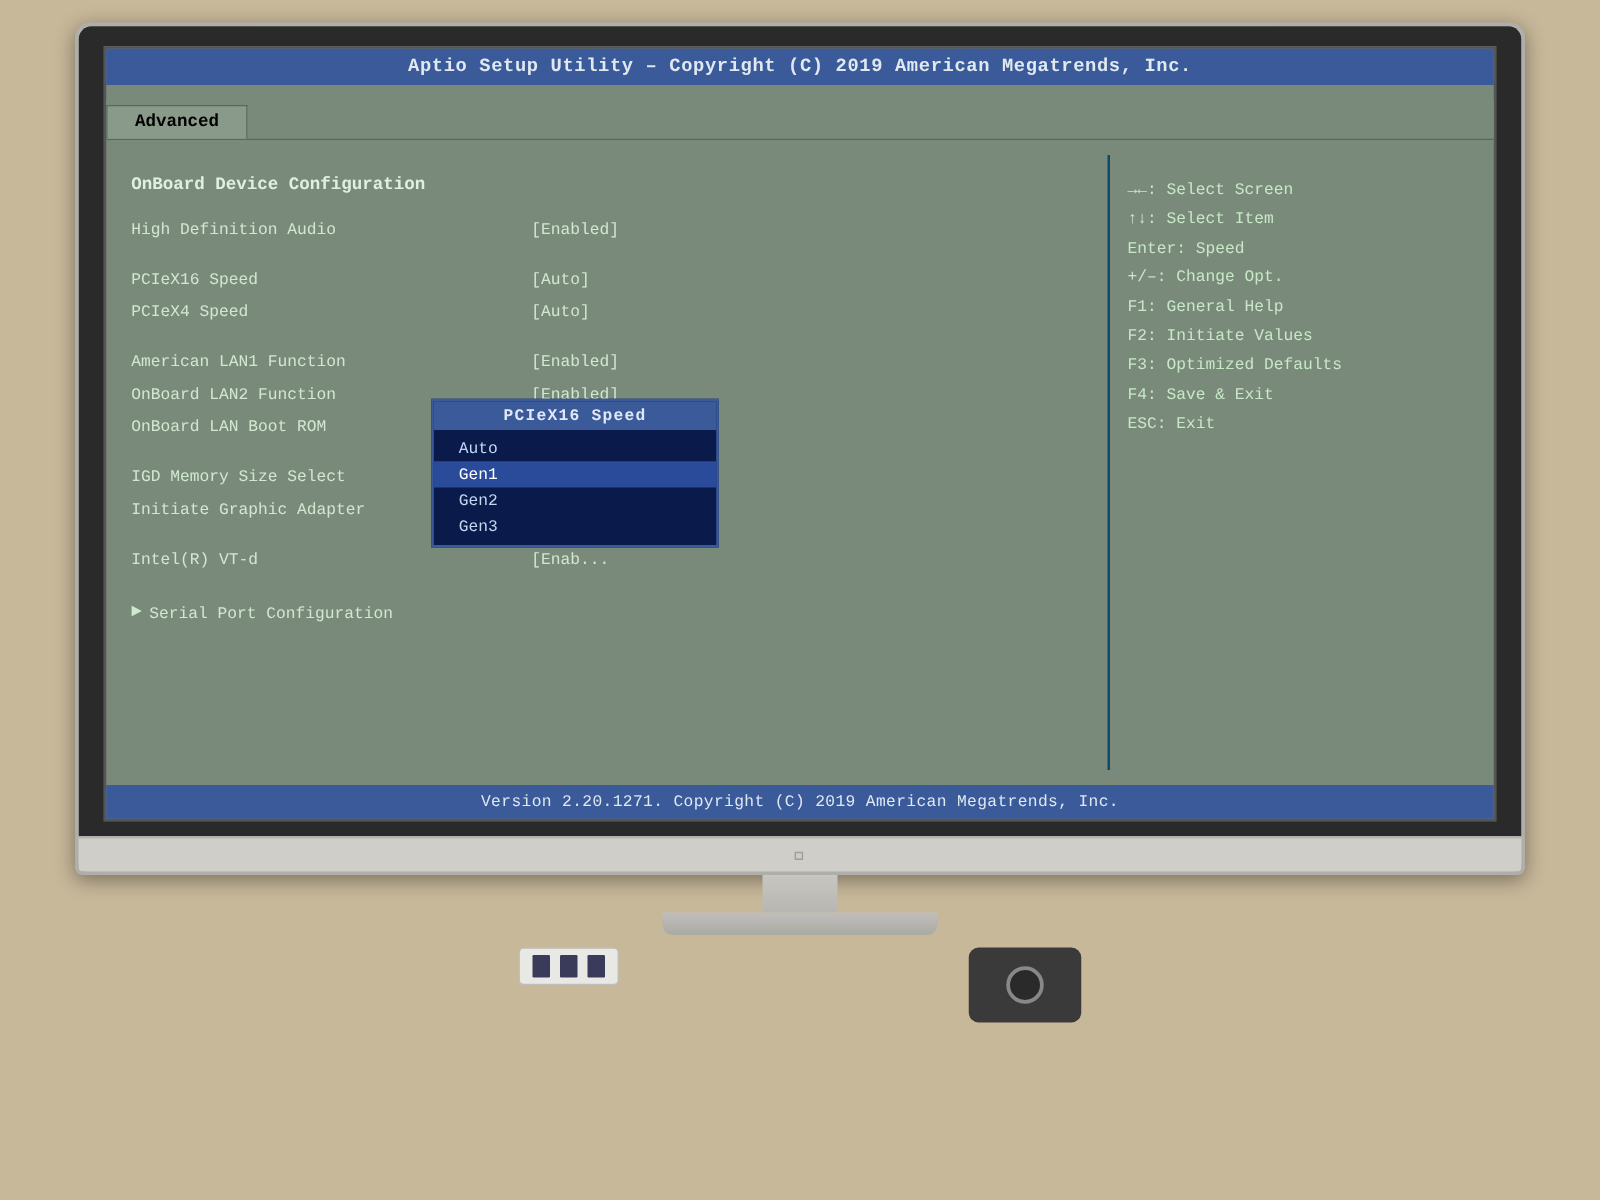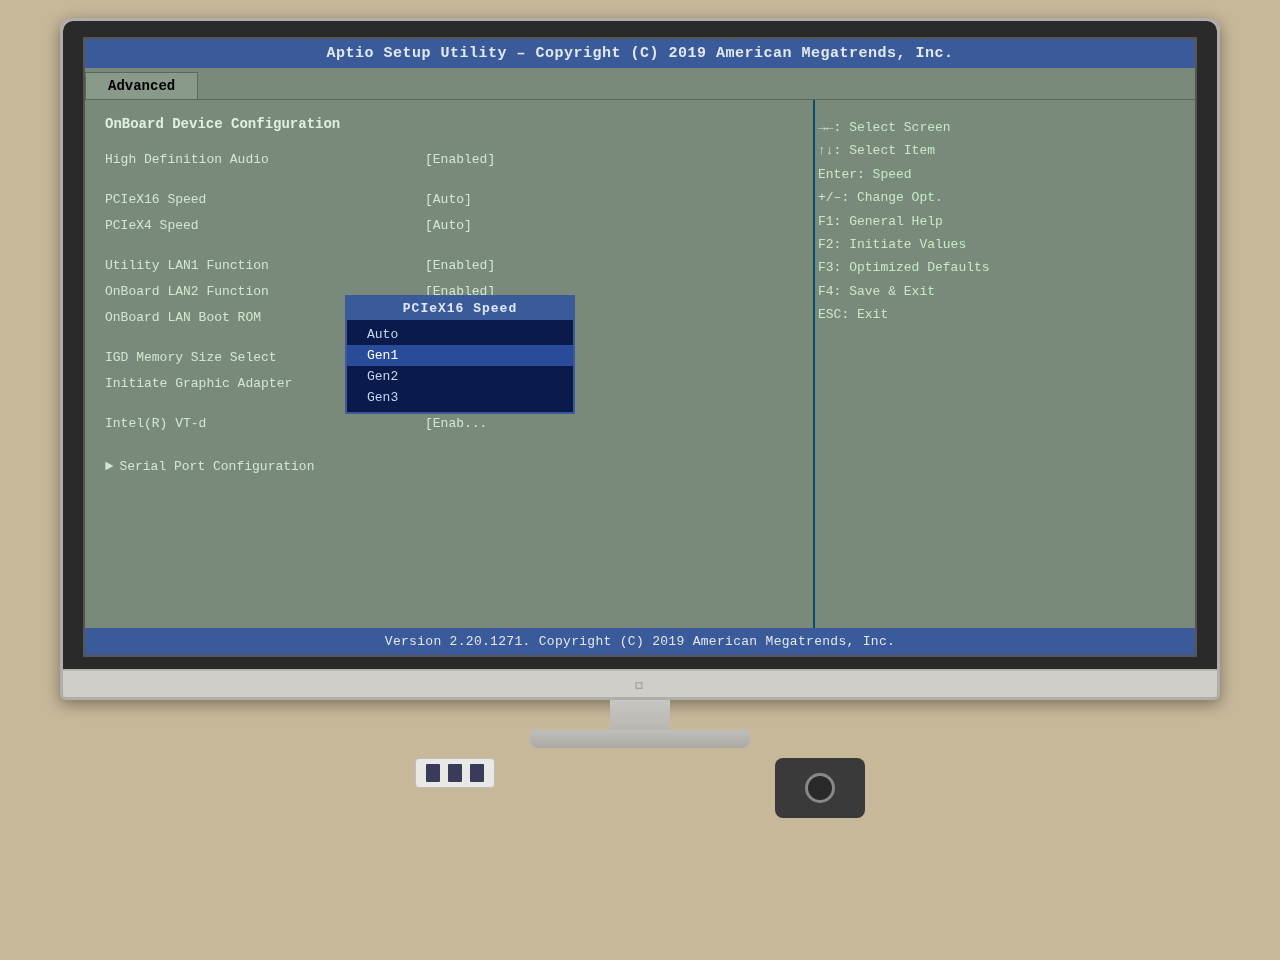--- a/index.html
+++ b/index.html
@@ -35,20 +35,21 @@
       border-radius: 10px 10px 0 0;
     }
 
     .bios-screen {
       width: 100%;
       background: #7a8a7a;
       border: 2px solid #555;
       display: flex;
       flex-direction: column;
       min-height: 620px;
+      gap: 12px;
     }
 
     
     .title-bar {
       background: #3a5a9a;
       color: #e0e8f0;
       text-align: center;
       padding: 6px 0;
       font-size: 15px;
       font-weight: bold;
@@ -81,22 +82,22 @@
     }
 
     .left-panel {
       flex: 1;
       padding: 16px 20px;
       border-right: 2px solid #0c4a6e;
       position: relative;
     }
 
     .right-panel {
-      width: 380px;
-      padding: 16px 3px;
+      width: 307px;
+      padding: 16px 14px;
       color: #c8e8c8;
       font-size: 13px;
     }
 
     
     .section-heading {
       color: #e0f0e0;
       font-size: 14px;
       font-weight: bold;
       margin-bottom: 16px;
@@ -310,21 +311,21 @@
           </div>
 
           <div class="setting-row">
             <span class="setting-label">PCIeX4 Speed</span>
             <span class="setting-value">[Auto]</span>
           </div>
 
           <div class="spacer"></div>
 
           <div class="setting-row">
-            <span class="setting-label">Utility LAN1 Function</span>
+            <span class="setting-label">American LAN1 Function</span>
             <span class="setting-value">[Enabled]</span>
           </div>
 
           <div class="setting-row">
             <span class="setting-label">OnBoard LAN2 Function</span>
             <span class="setting-value">[Enabled]</span>
           </div>
 
           <div class="setting-row">
             <span class="setting-label">OnBoard LAN Boot ROM</span>

